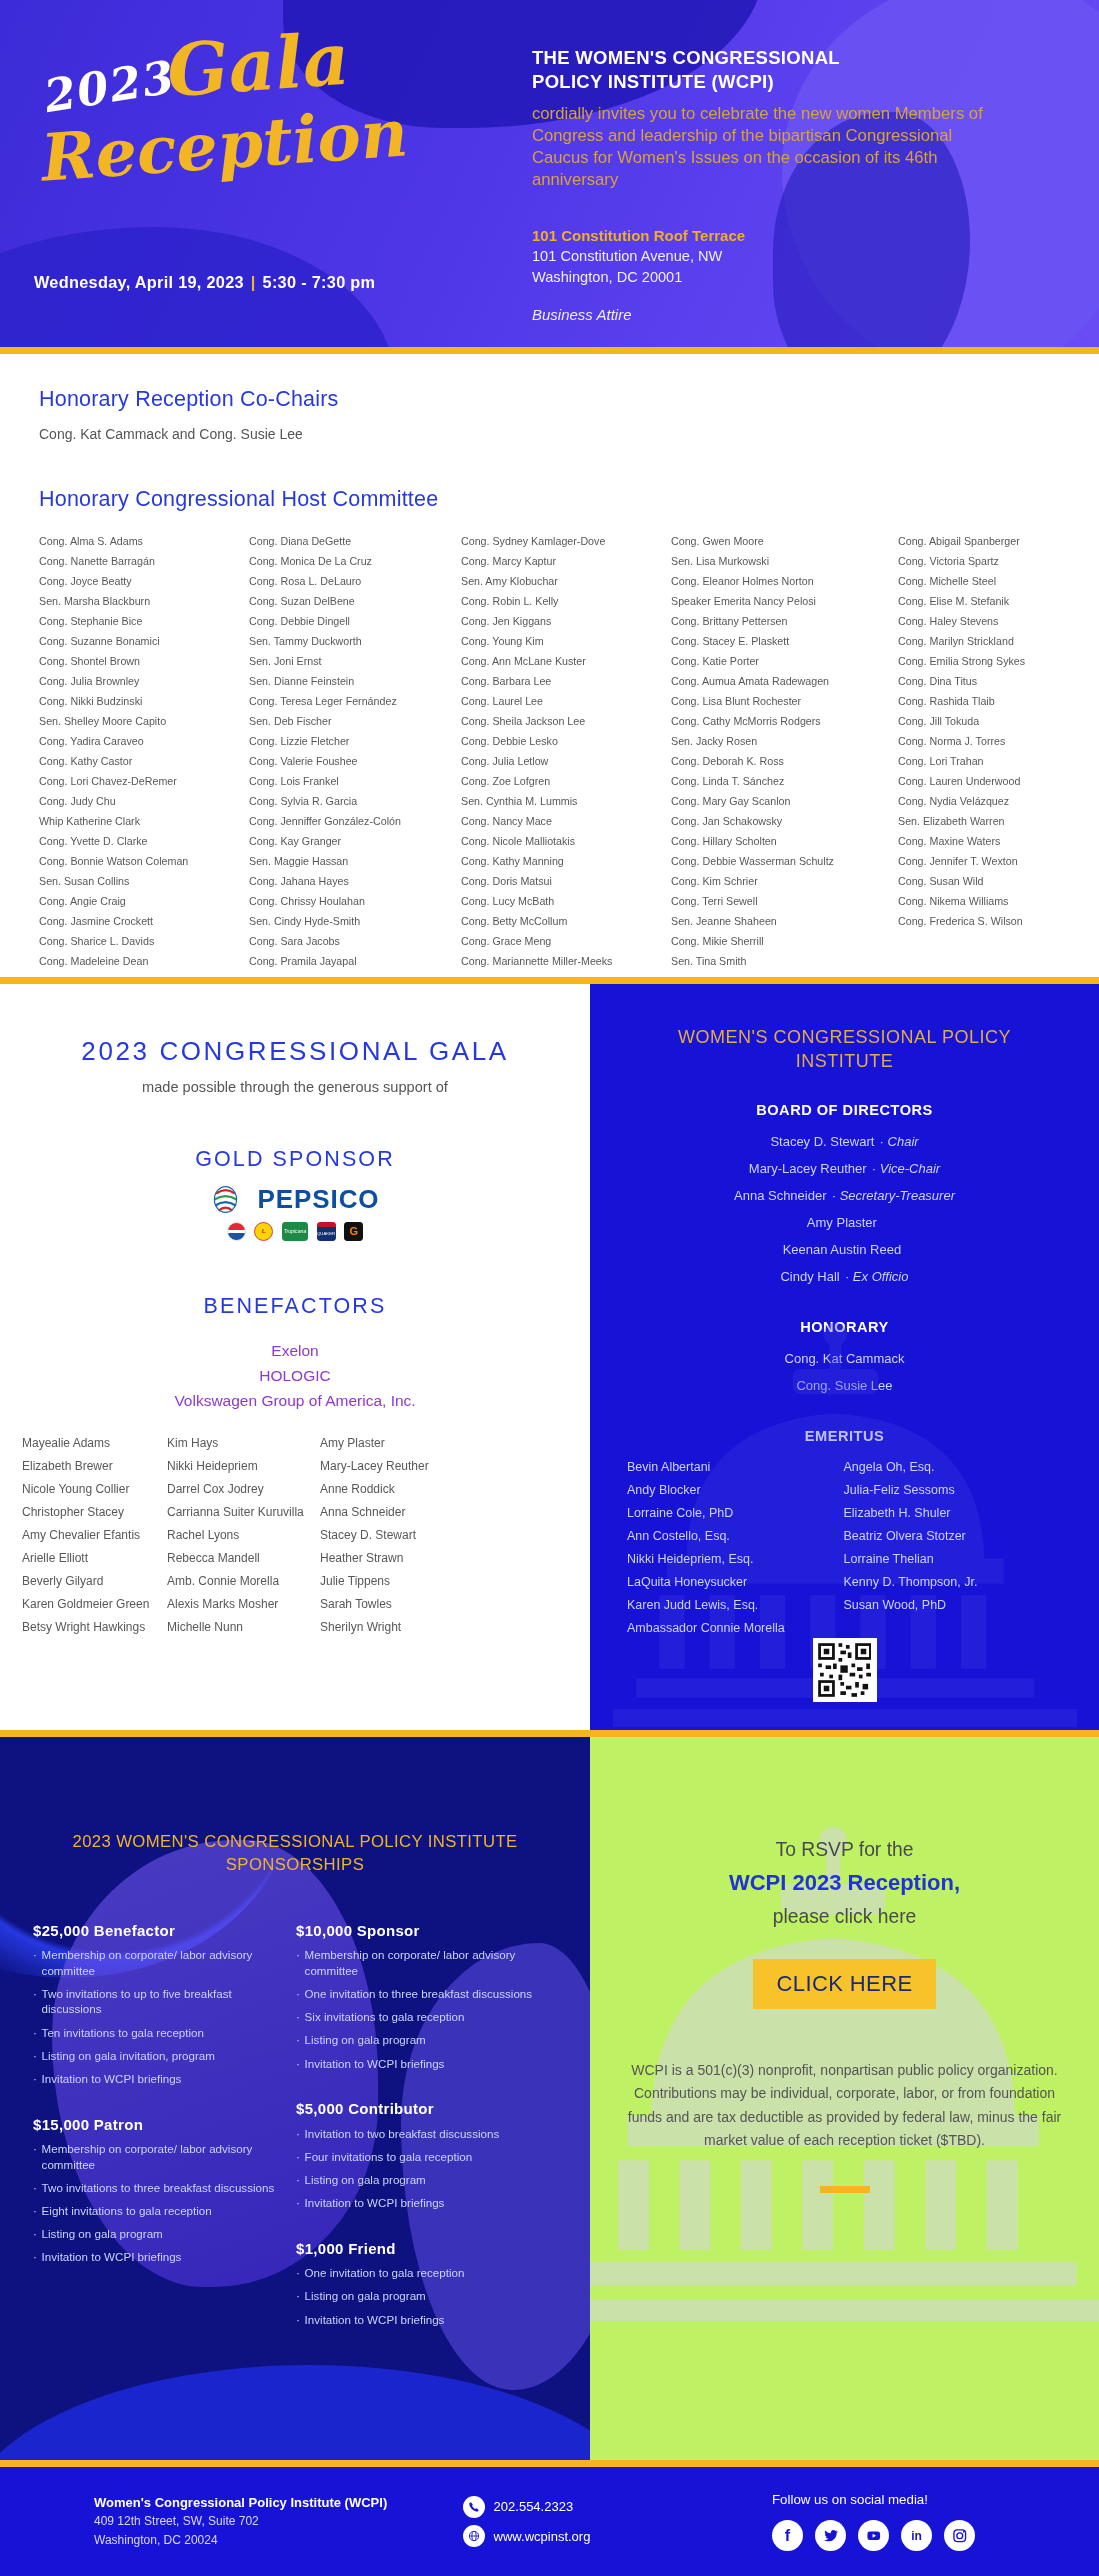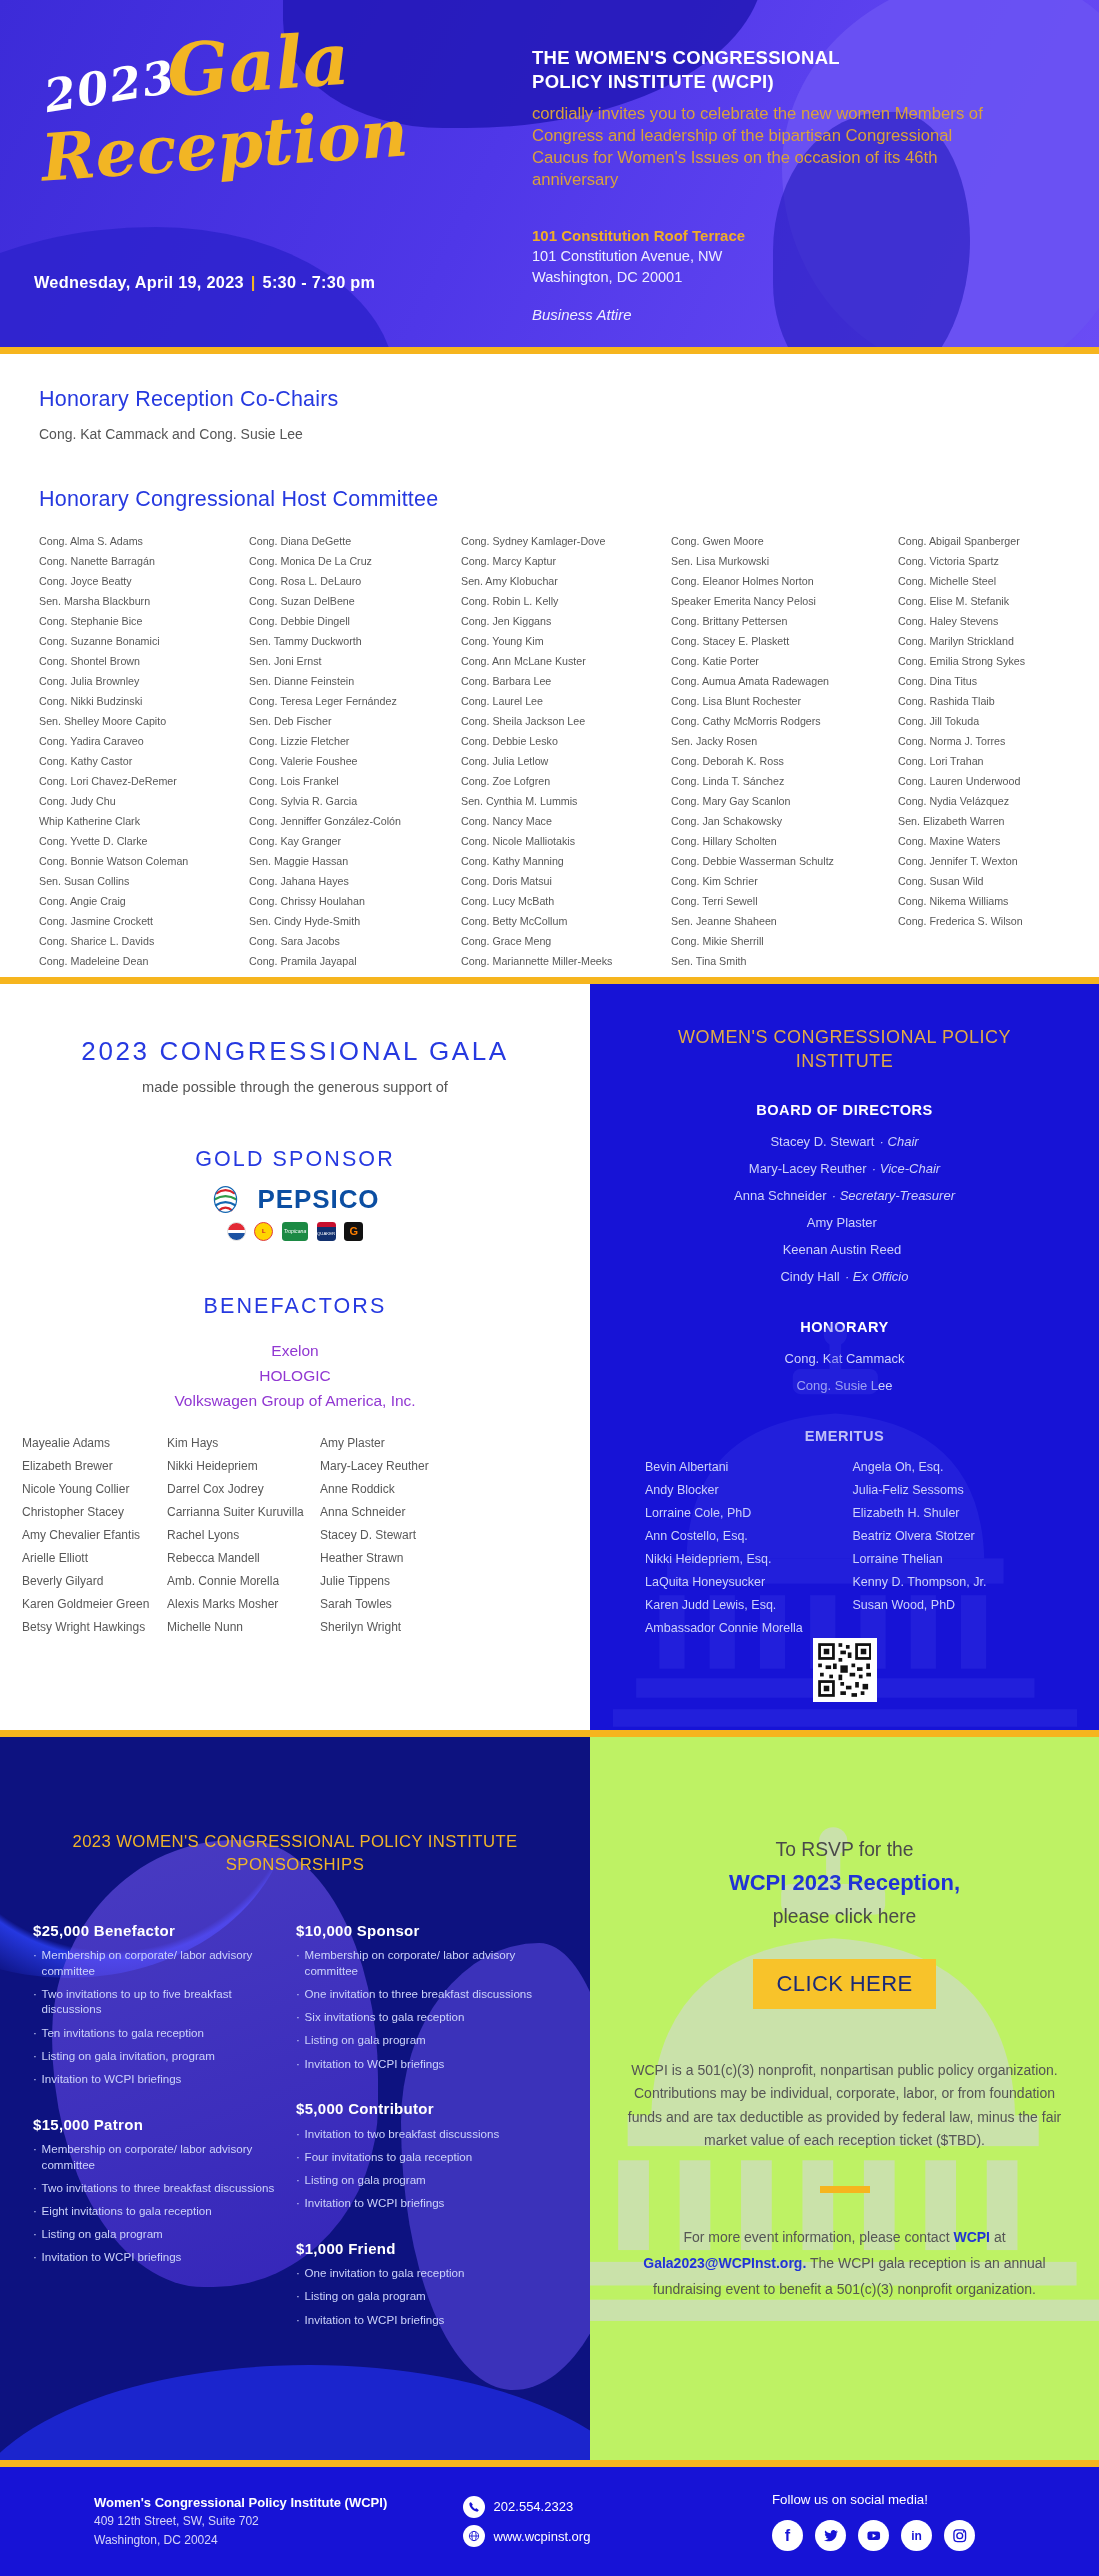--- a/index.html
+++ b/index.html
@@ -66,21 +66,21 @@
   .dinner-grid .col div { font-size:12px; line-height:23px; color:#585858; white-space:nowrap; }
 
   .mid-right { width:509px; background:#1713d6; position:relative; overflow:hidden; text-align:center; padding-top:41px; color:#fff; }
   .inst-title { color:#e2ab45; font-size:18px; line-height:24px; letter-spacing:0.5px; font-weight:normal; width:361px; margin:0 auto; }
   .panel-h { margin-top:29px; font-weight:bold; font-size:14.6px; letter-spacing:0.5px; color:#fff; }
   .board-list { margin-top:10.3px; }
   .board-list .line { font-size:13px; line-height:27px; color:#cdd2fb; }
   .role { font-style:italic; margin-left:5.2px; }
   .hon-list { margin-top:10.3px; }
   .hon-list div { font-size:13px; line-height:27px; color:#cdd2fb; }
-  .emer-wrap { margin-top:12px; display:flex; text-align:left; padding:0 39px 0 55px; position:relative; z-index:2; }
+  .emer-wrap { margin-top:12px; display:flex; text-align:left; padding:0 39px 0 37px; position:relative; z-index:2; }
   .emer-col { width:50%; }
   .emer-col div { font-size:12.5px; line-height:23px; color:#cdd2fb; white-space:nowrap; }
   .qr { position:absolute; left:50%; transform:translateX(-50%); bottom:27.5px; width:64px; height:64px; background:#fff; padding:5.2px; z-index:3; }
   .dome { position:absolute; left:50%; transform:translateX(-50%); bottom:-26px; width:464px; opacity:.32; color:#3a3ae8; z-index:1; }
 
   
   .bottom { display:flex; height:723px; }
   .bottom-left { width:590px; background:#0d1280; position:relative; overflow:hidden; color:#fff; }
   .bl-swirl1 { position:absolute; left:-155px; top:-120px; width:447px; height:361px; border-radius:50%;
                background:radial-gradient(circle at 60% 40%, rgba(40,60,235,.0) 55%, rgba(40,60,235,.9) 57%, rgba(40,60,235,0) 70%); }
@@ -525,23 +525,20 @@
         <rect x="12" y="190" width="206" height="10"></rect>
           <rect x="0" y="206" width="240" height="9"></rect>
       </svg>
       <div class="rsvp">
         <div class="rsvp-l1">To RSVP for the</div>
         <div class="rsvp-l2">WCPI 2023 Reception,</div>
         <div class="rsvp-l3">please click here</div>
         <div class="click-btn">CLICK HERE</div>
         <div class="rsvp-info">WCPI is a 501(c)(3) nonprofit, nonpartisan public policy organization. Contributions may be individual, corporate, labor, or from foundation funds and are tax deductible as provided by federal law, minus the fair market value of each reception ticket ($TBD).</div>
         <div class="mini-bar"></div>
-        <div class="rsvp-contact">
-          <span>For more event information, please contact </span><span class="b">WCPI</span><span> at </span><span class="b">Gala2023@WCPInst.org.</span><span> The WCPI gala reception is an annual fundraising event to benefit a 501(c)(3) nonprofit organization.</span>
-        </div>
       </div>
     </div>
   </div>
   <div class="bar"></div>
 
   <div class="footer">
     <div class="f-left">
       <div class="f-org">Women's Congressional Policy Institute (WCPI)</div>
       <div class="f-addr">409 12th Street, SW, Suite 702</div>
       <div class="f-addr">Washington, DC 20024</div>

